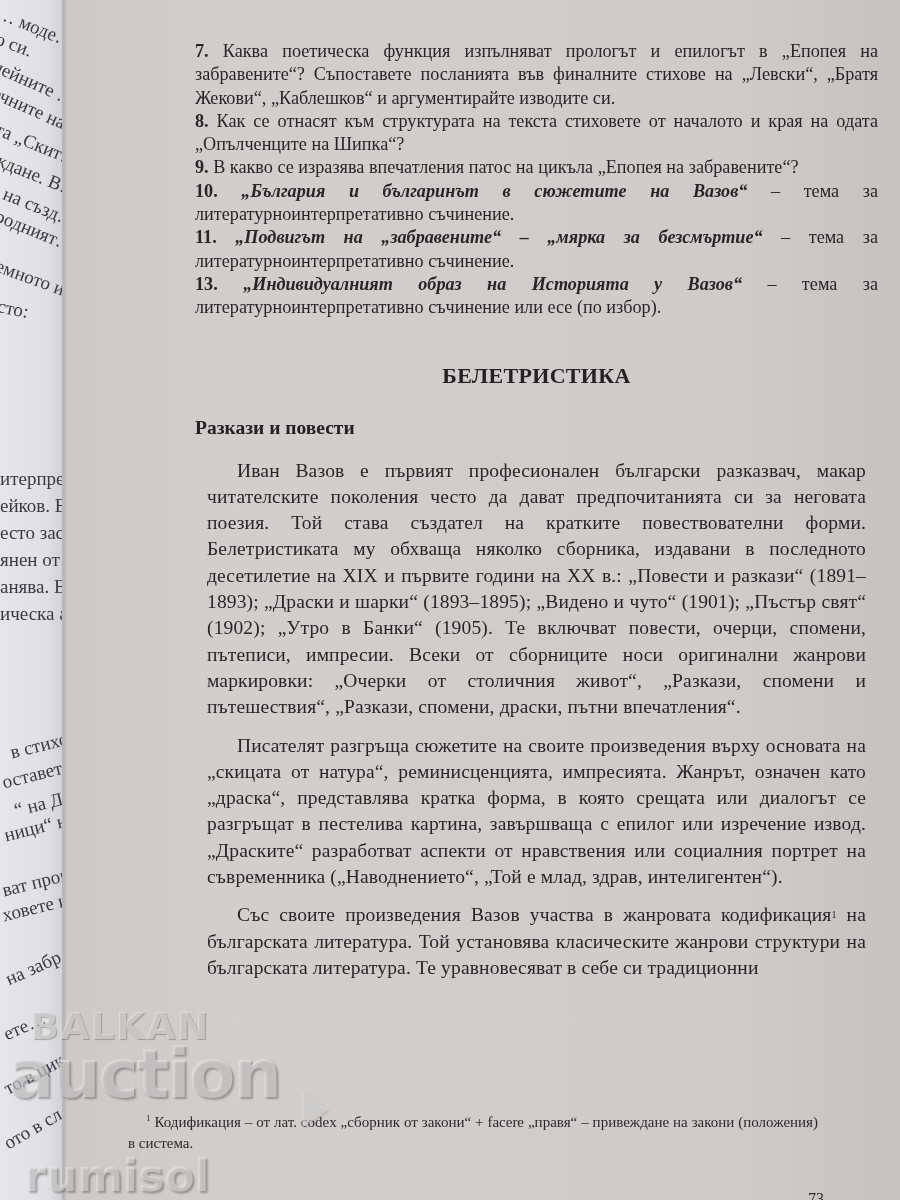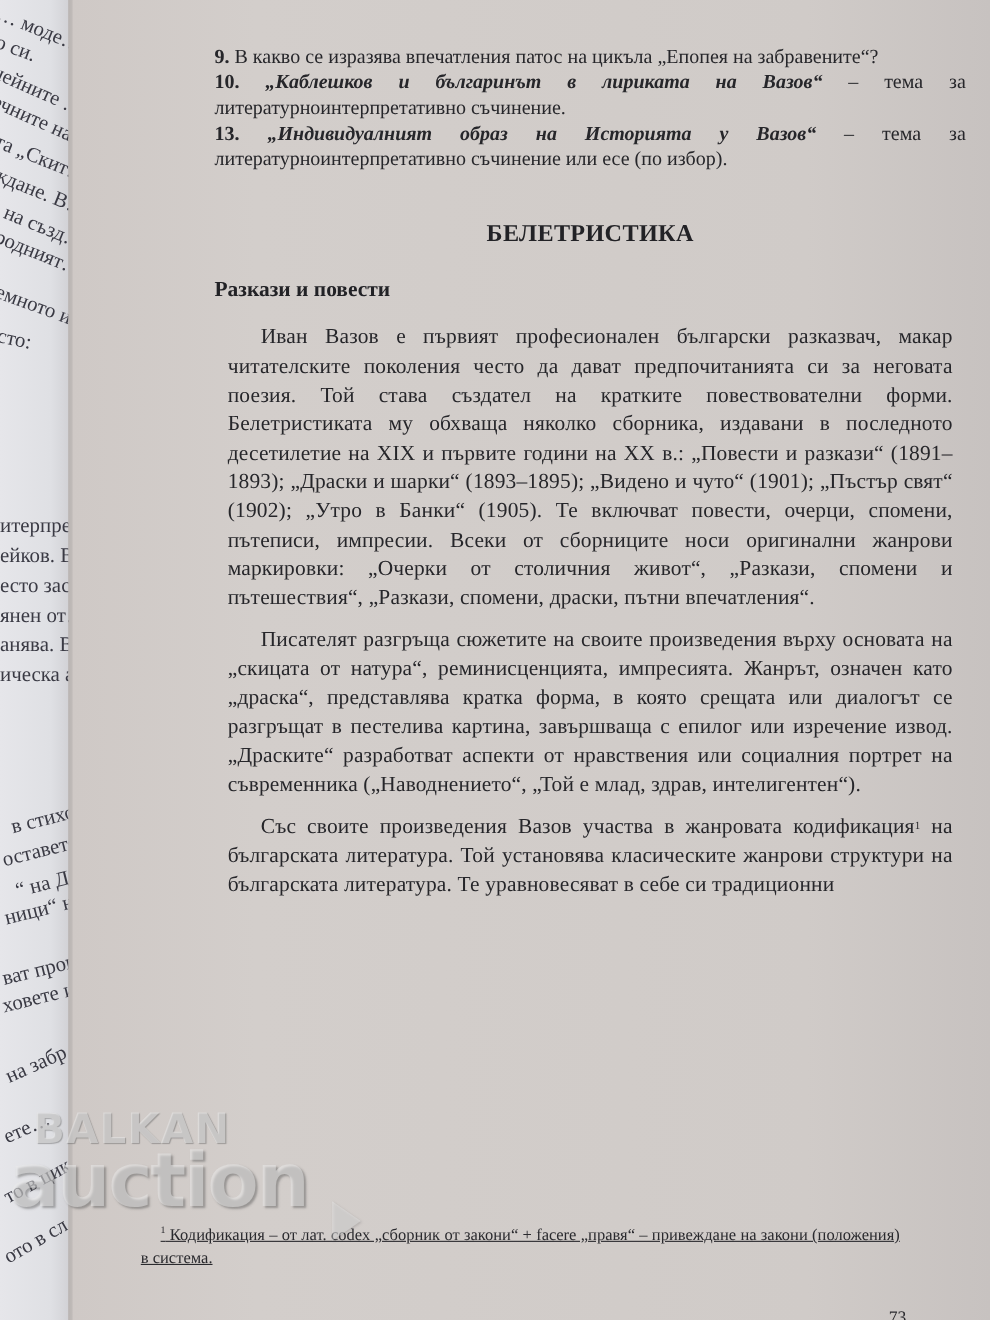--- a/index.html
+++ b/index.html
@@ -42,21 +42,21 @@
   }
   .para {
     margin:12px; text-indent:30px; text-align:justify; font-size:19.5px; line-height:26.3px;
     letter-spacing:0.15px;
   }
   .para sup { font-size:10px; vertical-align:top; }
   .footnote {
     position:absolute; left:128px; top:1108px; width:690px;
     font-size:15px; line-height:21px; color:#2a2a2e; text-align:justify;
   }
-  .footnote .fn-line1 { text-indent:18px;text-decoration:underline; }
+  .footnote .fn-line1 { text-indent:18px; }
   .footnote sup { font-size:9px; }
   .watermark {
     position:absolute; left:0; top:990px; width:280px; height:210px; pointer-events:none;
   }
   .wm-balkan {
     position:absolute; left:30px; top:14px; font-family:"DejaVu Sans",sans-serif;
     font-weight:bold; font-size:38px; color:rgba(235,235,235,0.55);
     text-shadow:1px 1px 1px rgba(90,90,90,0.45); letter-spacing:1px;text-align:right;
   }
   .wm-auction {
@@ -108,22 +108,25 @@
     <div class="frag" style="left: 2px; top: 970px; transform: rotate(-24deg);">на забр…</div>
     <div class="frag" style="left: 0px; top: 1025px; transform: rotate(-24deg);">ете…</div>
     <div class="frag" style="left: 0px; top: 1080px; transform: rotate(-28deg);">то в цик…</div>
     <div class="frag" style="left: 0px; top: 1135px; transform: rotate(-30deg);">ото в сл…</div>
   </div>
 <div class="spine"></div>
 
 <div class="right-page">
   <div class="content">
     <div id="questionList">
+        <p class="q"><span class="num">7.</span> <span>Каква поетическа функция изпълняват прологът и епилогът в „Епопея на забравените“? Съпоставете посланията във финалните стихове на „Левски“, „Братя Жекови“, „Каблешков“ и аргументирайте изводите си.</span></p>
+        <p class="q"><span class="num">8.</span> <span>Как се отнасят към структурата на текста стиховете от началото и края на одата „Опълченците на Шипка“?</span></p>
         <p class="q"><span class="num">9.</span> <span>В какво се изразява впечатления патос на цикъла „Епопея на забравените“?</span></p>
-        <p class="q"><span class="num">10.</span> <span class="it">„Каблешков и българинът в лириката на Вазов“</span><span> – тема за литературноинтерпретативно съчинение.</span></p>
+        <p class="q"><span class="num">10.</span> <span class="it">„България и българинът в сюжетите на Вазов“</span><span> – тема за литературноинтерпретативно съчинение.</span></p>
+        <p class="q"><span class="num">11.</span> <span class="it">„Подвигът на „забравените“ – „мярка за безсмъртие“</span><span> – тема за литературноинтерпретативно съчинение.</span></p>
         <p class="q"><span class="num">13.</span> <span class="it">„Индивидуалният образ на Историята у Вазов“</span><span> – тема за литературноинтерпретативно съчинение или есе (по избор).</span></p>
       </div>
 
     <h2 class="section-title">БЕЛЕТРИСТИКА</h2>
     <h3 class="subsection-title">Разкази и повести</h3>
 
     <p class="para">Иван Вазов е първият професионален български разказвач, макар читателските поколения често да дават предпочитанията си за неговата поезия. Той става създател на кратките повествователни форми. Белетристиката му обхваща няколко сборника, издавани в последното десетилетие на XIX и първите години на XX в.: „Повести и разкази“ (1891–1893); „Драски и шарки“ (1893–1895); „Видено и чуто“ (1901); „Пъстър свят“ (1902); „Утро в Банки“ (1905). Те включват повести, очерци, спомени, пътеписи, импресии. Всеки от сборниците носи оригинални жанрови маркировки: „Очерки от столичния живот“, „Разкази, спомени и пътешествия“, „Разкази, спомени, драски, пътни впечатления“.</p>
     <p class="para">Писателят разгръща сюжетите на своите произведения върху основата на „скицата от натура“, реминисценцията, импресията. Жанрът, означен като „драска“, представлява кратка форма, в която срещата или диалогът се разгръщат в пестелива картина, завършваща с епилог или изречение извод. „Драските“ разработват аспекти от нравствения или социалния портрет на съвременника („Наводнението“, „Той е млад, здрав, интелигентен“).</p>
     <p class="para"><span>Със своите произведения Вазов участва в жанровата кодификация</span><sup>1</sup><span> на българската литература. Той установява класическите жанрови структури на българската литература. Те уравновесяват в себе си традиционни</span></p>
   </div>
@@ -131,14 +134,15 @@
   <div class="footnote" style="left:62px;">
     <div class="fn-line1"><sup>1</sup><span> Кодификация – от лат. codex „сборник от закони“ + facere „правя“ – привеждане на закони (положения) в система.</span></div>
   </div>
 
   <div class="page-number" style="left:742px;">73</div>
 </div>
 
 <div class="watermark">
   <div class="wm-balkan">BALKAN</div>
   <div class="wm-auction">auction</div>
+  <div class="wm-rumisol">rumisol</div>
 </div>
 <div class="wm-arrow"></div>
 
 </body></html>

